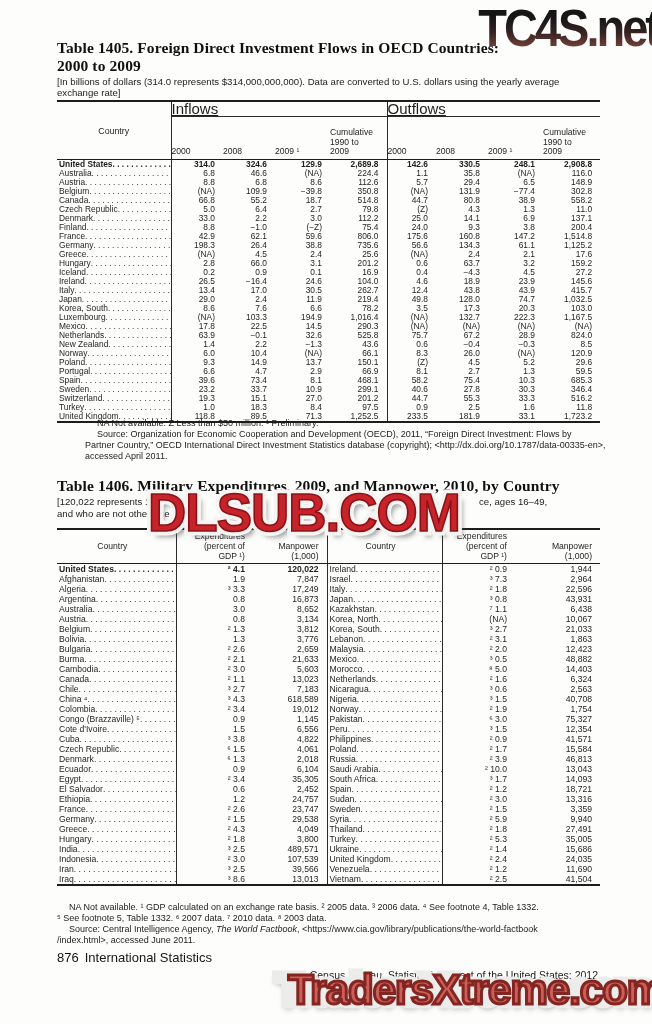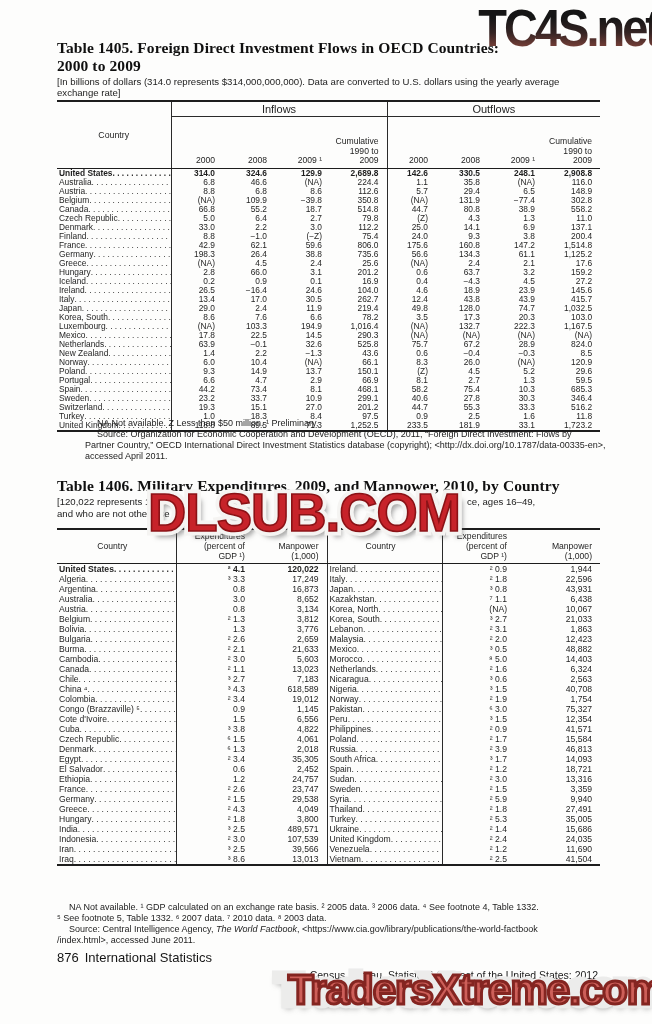--- a/index.html
+++ b/index.html
@@ -24,25 +24,25 @@
   .cn{white-space:nowrap;}
   .dots{flex:1;overflow:hidden;white-space:nowrap;color:#2f2f2f;}
   .dots::after{content:" . . . . . . . . . . . . . . . . . . . . . . . . . . . . . . . . . . . . .";}
 
   
   .t1405{font-size:8.4px;}
   .t1405 tbody td{height:9px;line-height:9px;}
   .t1405 tbody tr:first-of-type{font-weight:700;}
   .t1405 td.c{border-right:1px solid #2a2a2a;}
   .t1405 td.bl{border-left:1px solid #2a2a2a;margin-left:8px;}
-  .t1405 .hg{text-align:center;font-size:11px;height:14px;line-height:14px;
-             border-bottom:1px solid #2a2a2a;vertical-align:middle;}
+  .t1405 .hg{font-size:15px;height:14px;line-height:14px;
+             border-bottom:1px solid #2a2a2a;vertical-align:middle;text-decoration:underline;}
   .t1405 .hc{text-align:center;vertical-align:middle;font-size:8.8px;}
-  .t1405 .h2 td{height:36px;vertical-align:bottom;text-align:right;
-                padding:13px 8px 2px 0;white-space:pre-line;font-size:8.6px;line-height:9.6px;}
+  .t1405 .h2 td{height:36px;vertical-align:bottom;
+                padding:4px 8px 2px 0;white-space:pre-line;font-size:8.6px;line-height:9.6px;}
   .t1405 .hb{border-bottom:1.7px solid #1d1d1d;}
 
   
   .t1406{font-size:8.6px;border-top:1.8px solid #1d1d1d;}
   .t1406 tbody td{height:10px;line-height:10px;}
   .t1406 tbody tr:first-of-type td:nth-child(-n+3){font-weight:700;}
   .t1406 td.c{border-right:1px solid #2a2a2a;}
   .t1406 td.dv{border-right:1.5px solid #2a2a2a;}
   .t1406 thead td{border-bottom:1.3px solid #1d1d1d;vertical-align:bottom;
                   text-align:right;padding:2px 8px 2px 0;white-space:pre-line;
@@ -531,21 +531,21 @@
           <td class="n">59.5</td>
         </tr>
 
         <tr>
           <td class="c">
             <div class="cw">
               <span class="cn">Spain</span>
               <span class="dots"></span>
             </div>
           </td>
-          <td class="n">44.2</td>
+          <td class="n">39.6</td>
           <td class="n">73.4</td>
           <td class="n">8.1</td>
           <td class="n">468.1</td>
           <td class="n bl">58.2</td>
           <td class="n">75.4</td>
           <td class="n">10.3</td>
           <td class="n">685.3</td>
         </tr>
 
         <tr>
@@ -622,21 +622,21 @@
     <div class="ind">NA Not available. Z Less than $50 million. ¹ Preliminary.</div>
     <div class="ind">Source: Organization for Economic Cooperation and Development (OECD), 2011, “Foreign Direct Investment: Flows by</div>
     <div>Partner Country,” OECD International Direct Investment Statistics database (copyright); &lt;http://dx.doi.org/10.1787/data-00335-en&gt;,</div>
     <div>accessed April 2011.</div>
   </div>
 
   <div class="abs tbl-title" style="left:57px;top:477px;">Table 1406. Military Expenditures, 2009, and Manpower, 2010, by Country</div>
 
   <div class="abs bracket-note" style="left:57px;top:496px;width:543px;height:23px;">
     <span class="abs" style="left:0;top:0;">[120,022 represents 120,022,00</span>
-    <span class="abs" style="left:410px;top:0;">ce, ages 16–49,</span>
+    <span class="abs" style="left:422px;top:0;">ce, ages 16–49,</span>
     <span class="abs" style="left:0;top:11.5px;">and who are not otherwise disq</span>
   </div>
 
   <div class="wm wm-mid" data-text="DLSUB.COM">
     <span class="fill">DLSUB.COM</span>
   </div>
 
   <table class="tbl t1406 abs" style="left:57px;top:528px;">
     <colgroup>
       <col style="width:119px">
@@ -676,20 +676,38 @@
           <td class="c">
             <div class="cw">
               <span class="cn">Ireland</span>
               <span class="dots"></span>
             </div>
           </td>
           <td class="n">² 0.9</td>
           <td class="n">1,944</td>
         </tr>
 
+        <tr>
+          <td class="c">
+            <div class="cw">
+              <span class="cn">Afghanistan</span>
+              <span class="dots"></span>
+            </div>
+          </td>
+          <td class="n">1.9</td>
+          <td class="n dv">7,847</td>
+          <td class="c">
+            <div class="cw">
+              <span class="cn">Israel</span>
+              <span class="dots"></span>
+            </div>
+          </td>
+          <td class="n">³ 7.3</td>
+          <td class="n">2,964</td>
+        </tr>
 
         <tr>
           <td class="c">
             <div class="cw">
               <span class="cn">Algeria</span>
               <span class="dots"></span>
             </div>
           </td>
           <td class="n">³ 3.3</td>
           <td class="n dv">17,249</td>
@@ -1020,20 +1038,38 @@
           <td class="c">
             <div class="cw">
               <span class="cn">Russia</span>
               <span class="dots"></span>
             </div>
           </td>
           <td class="n">² 3.9</td>
           <td class="n">46,813</td>
         </tr>
 
+        <tr>
+          <td class="c">
+            <div class="cw">
+              <span class="cn">Ecuador</span>
+              <span class="dots"></span>
+            </div>
+          </td>
+          <td class="n">0.9</td>
+          <td class="n dv">6,104</td>
+          <td class="c">
+            <div class="cw">
+              <span class="cn">Saudi Arabia</span>
+              <span class="dots"></span>
+            </div>
+          </td>
+          <td class="n">² 10.0</td>
+          <td class="n">13,043</td>
+        </tr>
 
         <tr>
           <td class="c">
             <div class="cw">
               <span class="cn">Egypt</span>
               <span class="dots"></span>
             </div>
           </td>
           <td class="n">² 3.4</td>
           <td class="n dv">35,305</td>

